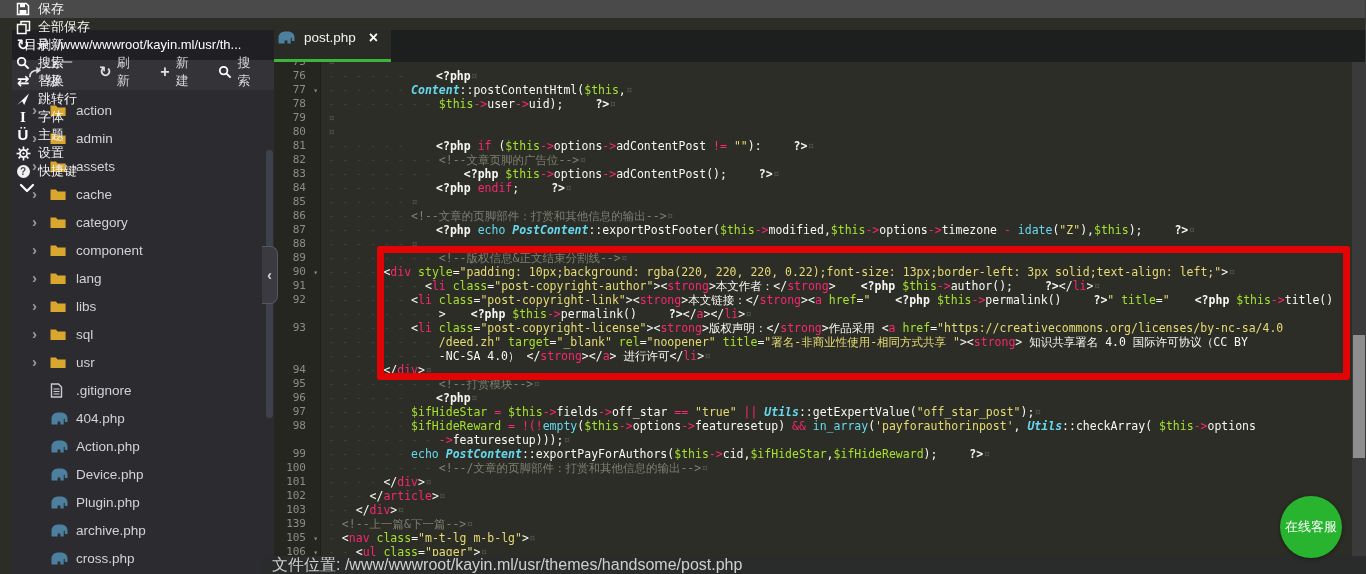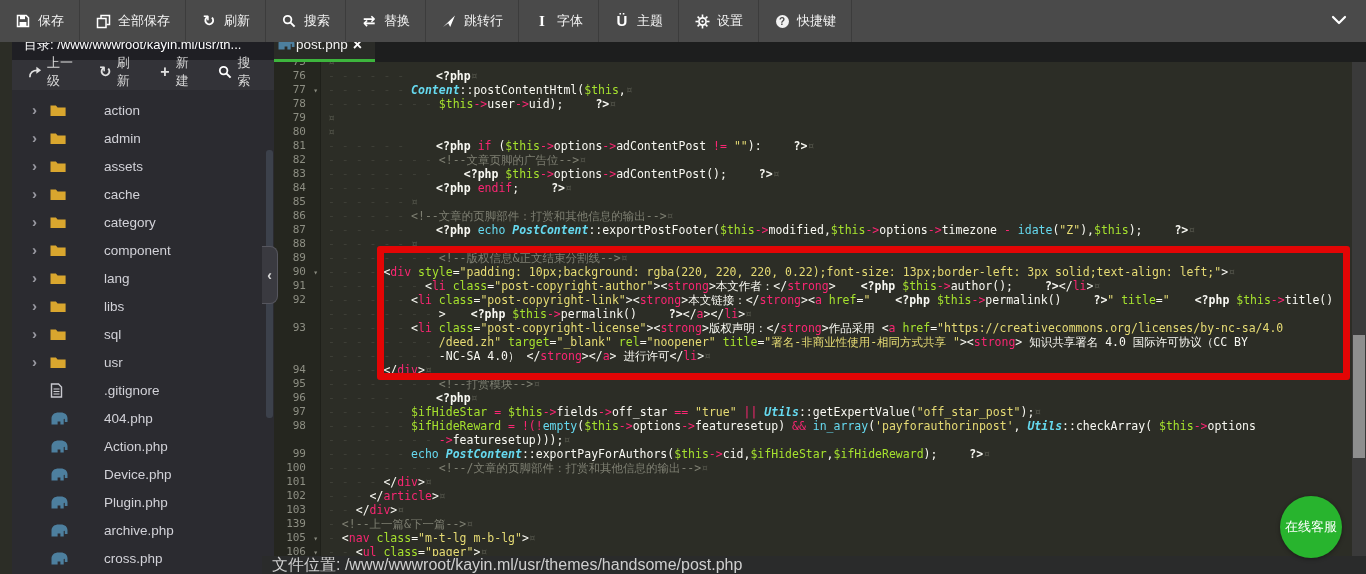--- a/index.html
+++ b/index.html
@@ -1,50 +1,50 @@
 <!DOCTYPE html>
 <html><head>
 <meta charset="utf-8">
 <style>
   * { margin:0; padding:0; box-sizing:border-box; }
   html,body { width:1366px; height:574px; overflow:hidden; background:#222; }
   body { font-family:"Liberation Sans","DejaVu Sans",sans-serif; }
   .screen { position:relative; width:1366px; height:574px; overflow:hidden; background:#2c2d26; }
 
   
-  .toolbar { position:absolute; left:0; top:0; width:100%; height:42px; background:#4a4a4a; display:flex; align-items:stretch; z-index:30; }
+  .toolbar { position:absolute; left:0; top:0; width:100%; height:18px; background:#4a4a4a; display:flex; align-items:stretch; z-index:30;flex-direction:column; }
   .tb-btn { display:flex; align-items:center; gap:7px; padding:0 15px; color:#f4f4f4; font-size:13px; border-right:1px solid #3c3c3c; cursor:pointer; }
   .tb-btn .ic { display:flex; align-items:center; justify-content:center; width:16px; height:16px; color:#fff; }
   .ticon { font-size:15px; font-weight:bold; line-height:14px; }
   .ticon.serif { font-family:"Liberation Serif","DejaVu Serif",serif; font-style:normal; font-size:15px; }
   .qcircle { display:inline-block; width:13px; height:13px; border-radius:50%; background:#f2f2f2; color:#4a4a4a; font-size:10px; font-weight:bold; line-height:13px; text-align:center; }
   .tb-spacer { flex:1; }
   .tb-collapse { display:flex; align-items:center; justify-content:center; width:54px; cursor:pointer; color:#fff; }
 
   
   .sidebar { position:absolute; left:12px; top:30px; width:262px; bottom:0; background:#2b2b30; z-index:20; overflow:hidden; }
   .dir-header { height:30px; line-height:30px; background:#1f1f24; color:#ffffff; font-size:13px; padding-left:12px; white-space:nowrap; overflow:hidden; cursor:pointer; }
   .sb-actions { height:30px; background:#333338; display:flex; align-items:flex-end; padding:0 6px; }
   .sb-act { display:flex; align-items:center; gap:5px; color:#d8d8d8; font-size:13px; padding:0 10px; cursor:pointer; }
   .sb-act .ic { display:flex; align-items:center; justify-content:center; width:14px; height:14px; color:#e0e0e0; }
   .tree { padding-top:6px; }
   .tree-item { height:28px; display:flex; align-items:center; padding-left:20px; cursor:pointer; }
   .tree-chev { width:18px; color:#9a9aa2; font-size:15px; font-weight:bold; line-height:28px; }
   .tree-ic { width:20px; display:flex; align-items:center; }
-  .tree-label { color:#d2d2d8; font-size:13.5px; padding-left:6px; white-space:nowrap;margin-left:28px; }
+  .tree-label { color:#d2d2d8; font-size:13.5px; padding-left:6px; white-space:nowrap; }
   .sb-scrollbar { position:absolute; right:0; top:60px; bottom:0; width:9px; }
   .sb-thumb { position:absolute; left:1px; width:7px; top:60px; height:268px; background:#3c414b; border-radius:3px; }
 
   
   .collapse-handle { position:absolute; left:262px; top:246px; width:16px; height:58px; background:#3a3a40; border:1px solid #56565e; border-left:none; border-radius:0 8px 8px 0; z-index:25; display:flex; align-items:center; justify-content:center; color:#d8d8d8; font-size:14px; font-weight:bold; cursor:pointer; }
 
   
   .editor { position:absolute; left:262px; top:30px; right:0; bottom:18px; background:#1d1e1e; }
   .tabbar { height:32px; background:#1d1e1e; display:flex; align-items:stretch; }
-  .tab { display:flex; align-items:center; margin-left:2px; padding:0 13px; background:#2a2b27; border-bottom:3px solid #3db53d; color:#f2f2f2; font-size:13.5px; cursor:pointer; }
+  .tab { display:flex; align-items:flex-start; gap:8px; margin-left:2px; padding:0 13px; background:#2a2b27; border-bottom:3px solid #3db53d; color:#f2f2f2; font-size:13.5px; cursor:pointer; }
   .tab-close { font-weight:bold; font-size:16px; color:#ffffff; margin-left:5px; line-height:16px; cursor:pointer; }
 
   .code-area { position:absolute; left:0; top:32px; right:0; bottom:0; overflow:hidden;
     background:linear-gradient(to right, #25261f 0 58px, #1f201a 58px 59px, #2c2d26 59px);
     font-family:"DejaVu Sans Mono","Liberation Mono",monospace; cursor:text; }
   .code-rows { margin-top:-7px; }
   .code-row { display:flex; height:14px; line-height:14px; white-space:pre; }
   .gutter-cell { flex:0 0 58px; text-align:right; padding-right:14px; color:#8d8e83; font-size:11px; position:relative; }
   .fold { position:absolute; right:2px; top:1px; font-size:8px; color:#8a8b80; }
   .code-line { padding-left:8px; font-size:11.5px; white-space:pre; }

